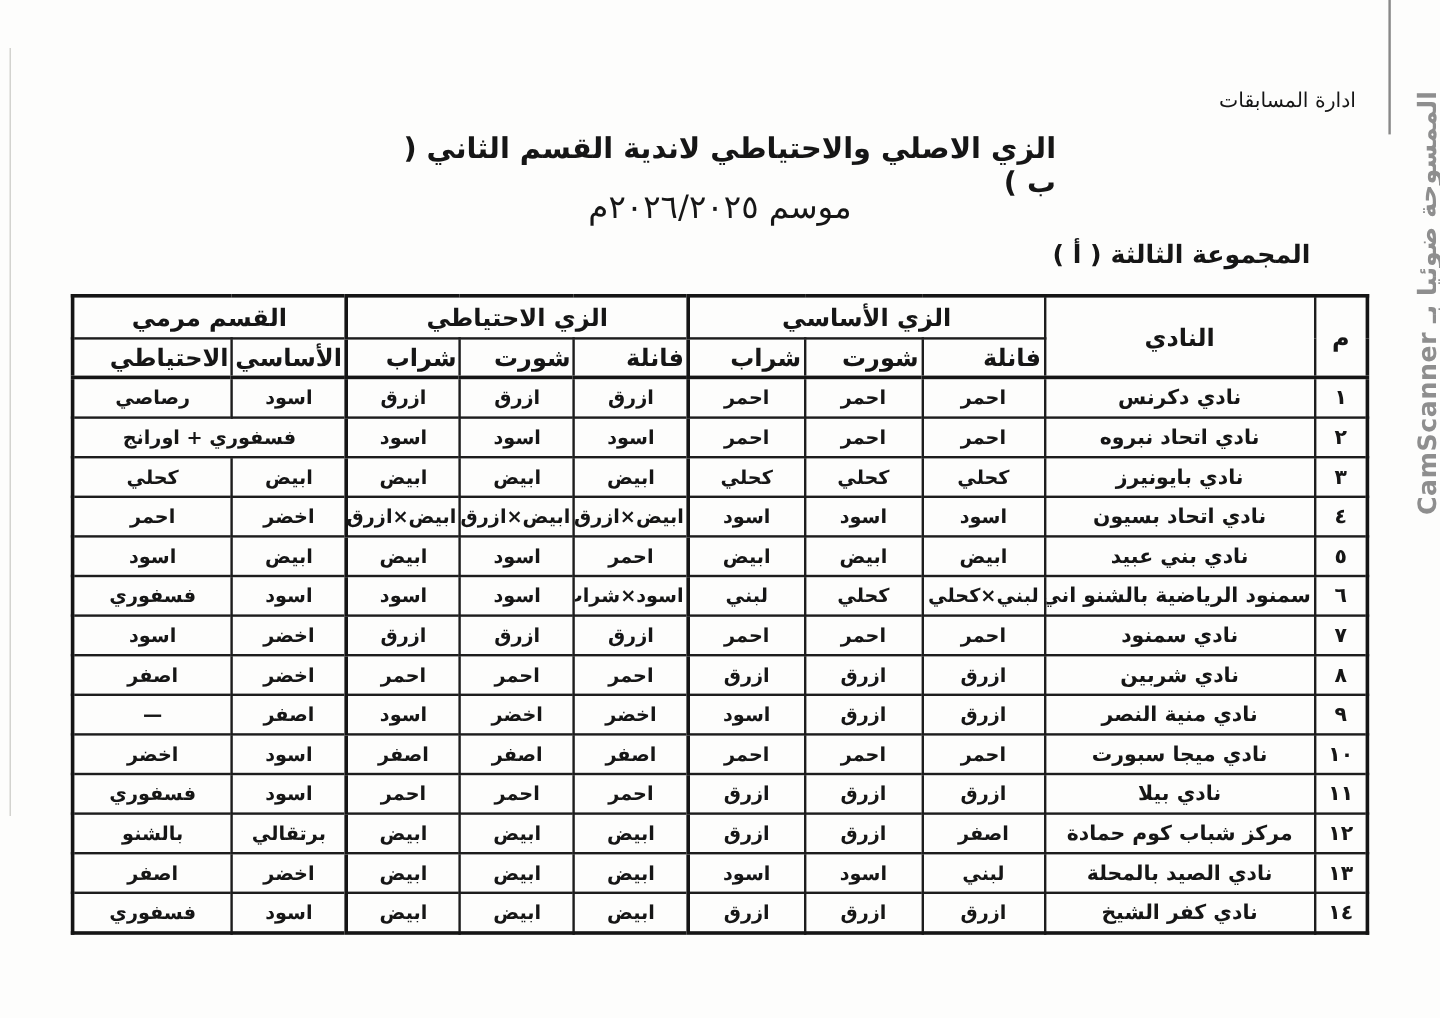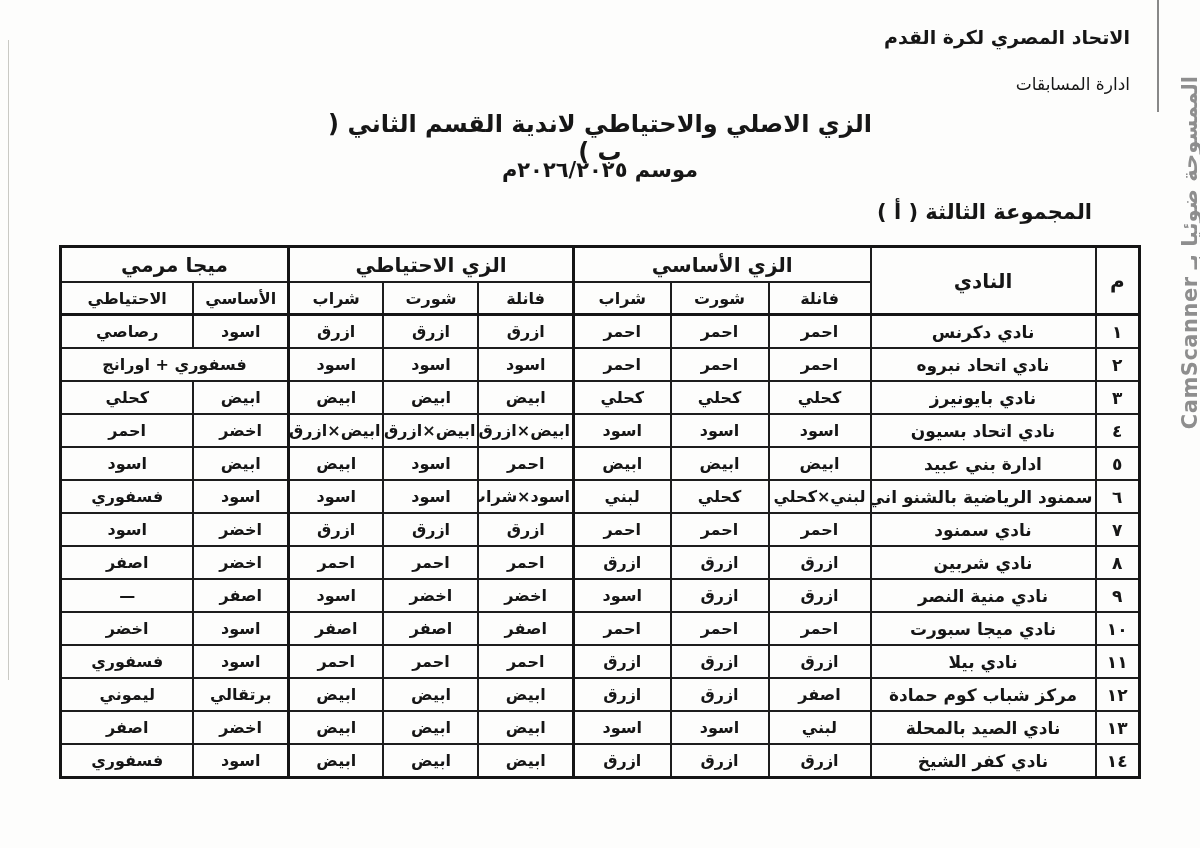--- a/index.html
+++ b/index.html
@@ -3,34 +3,34 @@
 <meta charset="utf-8">
 <style>
   html,body{margin:0;padding:0;background:#fdfdfc;}
   body{width:1200px;height:848px;overflow:hidden;position:relative;
        font-family:"DejaVu Sans",sans-serif;color:#161616;}
   .page{position:absolute;inset:0;direction:rtl;}
 
   
   .org-name{position:absolute;top:26px;right:70px;font-size:19px;font-weight:700;}
   .org-dept{position:absolute;top:74px;right:70px;font-size:17px;font-weight:400;}
-  .doc-title{position:absolute;top:110px;right:320px;width:560px;text-align:center;
+  .doc-title{position:absolute;top:110px;right:320px;width:560px;text-align:right;
              font-size:24px;font-weight:700;}
   .season{position:absolute;top:158px;right:320px;width:560px;text-align:center;
-          font-size:21px;font-weight:700;}
+          font-size:27px;font-weight:400;}
   .group{position:absolute;top:200px;right:108px;font-size:21px;font-weight:700;}
 
   
   table.kits{position:absolute;top:245px;right:59px;width:1079px;
              border-collapse:collapse;table-layout:fixed;
              border:3px solid #151515;background:#fdfdfc;}
   .kits th,.kits td{border:2px solid #1d1d1d;text-align:center;vertical-align:middle;
                     padding:0 2px;font-weight:700;white-space:nowrap;overflow:hidden;}
   .kits thead tr:first-child th{height:33px;font-size:20px;}
-  .kits thead tr:last-child th{height:30px;font-size:16px;}
+  .kits thead tr:last-child th{height:30px;font-size:20px;text-align:right;}
   .kits thead th{border-bottom-width:2px;}
   .kits thead tr:last-child th,
   .kits thead th[rowspan]{border-bottom:3px solid #151515;}
   .kits tbody td{height:31px;font-size:16px;}
   .kits td.club{font-size:17px;}
   .kits td.num,.kits th.numh{font-size:17px;}
   .secL{border-left:3px solid #151515 !important;}
 
   
   .edge-line{position:absolute;left:1157px;top:0;width:2px;height:112px;background:#4a4a4a;opacity:.65;}
@@ -38,21 +38,20 @@
   .camscanner{position:absolute;left:1040px;top:214px;width:300px;height:24px;
               transform:rotate(-90deg);transform-origin:center;
               white-space:nowrap;text-align:center;font-size:21px;font-weight:700;
               color:#8e8e8e;letter-spacing:.5px;}
 </style>
 </head>
 <body>
 
 <div class="page">
 
-  <div class="org-name">الاتحاد المصري لكرة القدم</div>
   <div class="org-dept">ادارة المسابقات</div>
 
   <div class="doc-title">الزي الاصلي والاحتياطي لاندية القسم الثاني ( ب )</div>
   <div class="season">موسم ٢٠٢٦/٢٠٢٥م</div>
   <div class="group">المجموعة الثالثة ( أ )</div>
 
   <table class="kits">
     <colgroup>
       <col style="width:44px">
         <col style="width:225px">
@@ -64,21 +63,21 @@
         <col style="width:95px">
       <col style="width:95px">
         <col style="width:133px">
     </colgroup>
     <thead>
       <tr>
         <th rowspan="2" class="numh">م</th>
         <th rowspan="2">النادي</th>
         <th colspan="3" class="secL">الزي الأساسي</th>
         <th colspan="3" class="secL">الزي الاحتياطي</th>
-        <th colspan="2">ميجا مرمي</th>
+        <th colspan="2">القسم مرمي</th>
       </tr>
       <tr>
         <th>فانلة</th>
         <th>شورت</th>
         <th class="secL">شراب</th>
         <th>فانلة</th>
         <th>شورت</th>
         <th class="secL">شراب</th>
         <th>الأساسي</th>
         <th>الاحتياطي</th>
@@ -127,21 +126,21 @@
           <td>اسود</td>
           <td class="secL">اسود</td>
           <td>ابيض×ازرق</td>
           <td>ابيض×ازرق</td>
           <td class="secL">ابيض×ازرق</td>
           <td>اخضر</td>
           <td>احمر</td>
         </tr>
         <tr>
           <td class="num">٥</td>
-          <td class="club">ادارة بني عبيد</td>
+          <td class="club">نادي بني عبيد</td>
           <td>ابيض</td>
           <td>ابيض</td>
           <td class="secL">ابيض</td>
           <td>احمر</td>
           <td>اسود</td>
           <td class="secL">ابيض</td>
           <td>ابيض</td>
           <td>اسود</td>
         </tr>
         <tr>
@@ -219,21 +218,21 @@
         <tr>
           <td class="num">١٢</td>
           <td class="club">مركز شباب كوم حمادة</td>
           <td>اصفر</td>
           <td>ازرق</td>
           <td class="secL">ازرق</td>
           <td>ابيض</td>
           <td>ابيض</td>
           <td class="secL">ابيض</td>
           <td>برتقالي</td>
-          <td>ليموني</td>
+          <td>بالشنو</td>
         </tr>
         <tr>
           <td class="num">١٣</td>
           <td class="club">نادي الصيد بالمحلة</td>
           <td>لبني</td>
           <td>اسود</td>
           <td class="secL">اسود</td>
           <td>ابيض</td>
           <td>ابيض</td>
           <td class="secL">ابيض</td>

